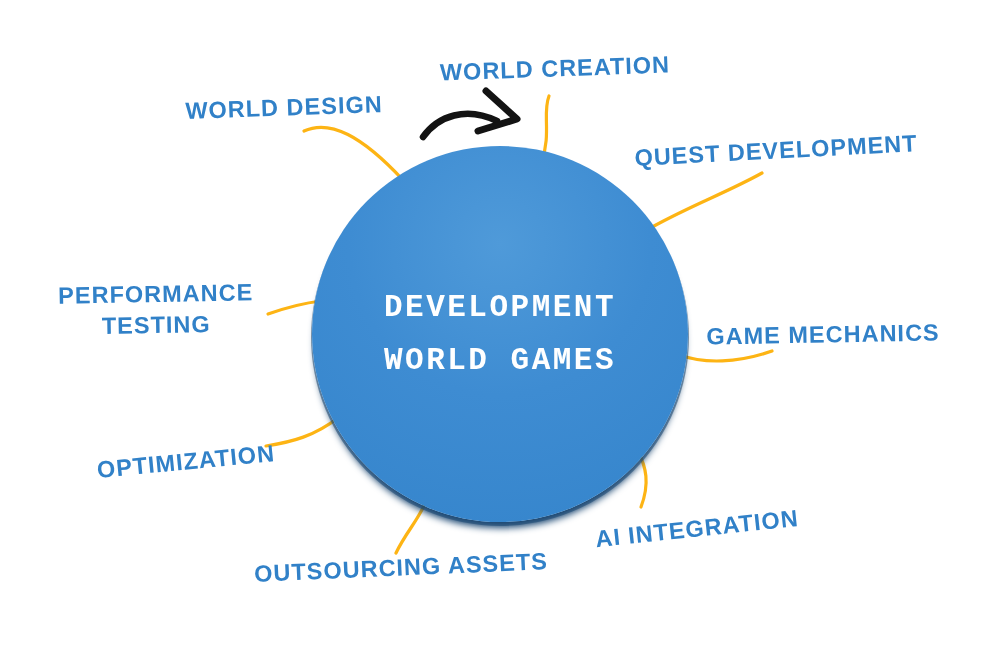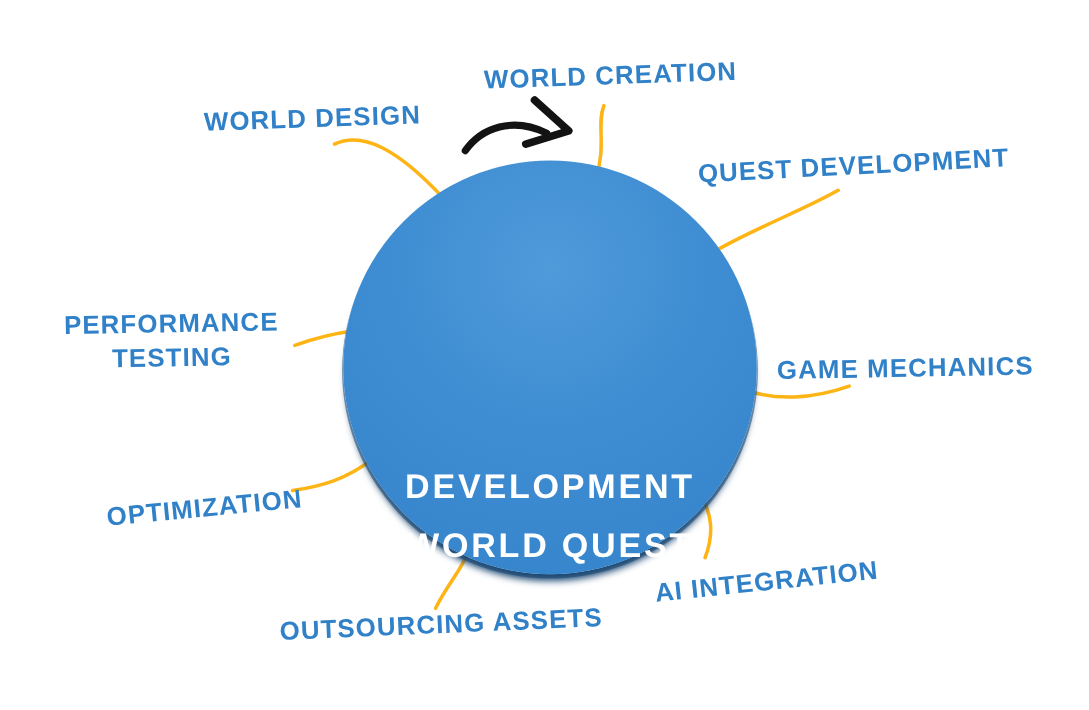--- a/index.html
+++ b/index.html
@@ -39,23 +39,24 @@
     stroke-linejoin:round;
   }
   .circle{
     position:absolute;
     left:312px;top:146px;
     width:376px;height:376px;
     border-radius:50%;
     background:radial-gradient(circle at 50% 26%, #4f9ad9 0%, #3e8cd2 45%, #3484cb 100%);
     box-shadow:0 9px 7px -3px var(--circle-rim), 0 3px 0 1px rgba(28,72,115,.55);
     display:flex;
-    align-items:flex-end;
+    align-items:center;
     justify-content:center;
     text-align:center;
+    font-family:Liberation Mono, monospace;
   }
   .circle-title{
     color:var(--circle-text);
     font-weight:800;
     font-size:31px;
     line-height:53px;
     letter-spacing:2.5px;
   }
   .node{
     position:absolute;
@@ -96,21 +97,21 @@
 
     <g>
       <path class="arrow-stroke" style="stroke-width:6.5" d="M 423 137 C 438 116, 466 106, 497 121"></path>
       <path class="arrow-stroke" style="stroke-width:7" d="M 486 91 L 517 119 L 478 131"></path>
     </g>
   </svg>
 
   <div class="circle">
     <div class="circle-title">
       <div>DEVELOPMENT</div>
-      <div>WORLD QUEST</div>
+      <div>WORLD GAMES</div>
     </div>
   </div>
 
   <div class="node n-world-design">WORLD DESIGN</div>
   <div class="node n-world-creation">WORLD CREATION</div>
   <div class="node n-quest-development">QUEST DEVELOPMENT</div>
   <div class="node n-game-mechanics">GAME MECHANICS</div>
   <div class="node n-ai-integration">AI INTEGRATION</div>
   <div class="node n-outsourcing-assets">OUTSOURCING ASSETS</div>
   <div class="node n-optimization">OPTIMIZATION</div>

